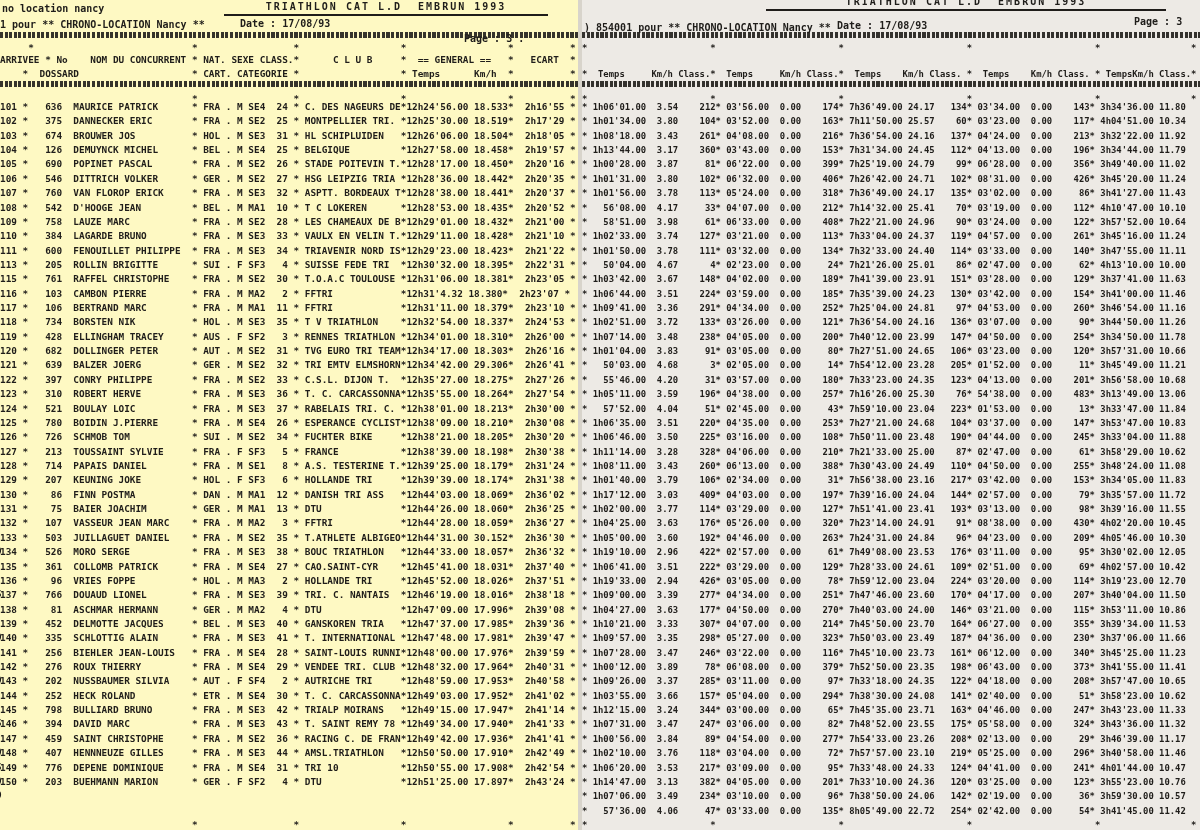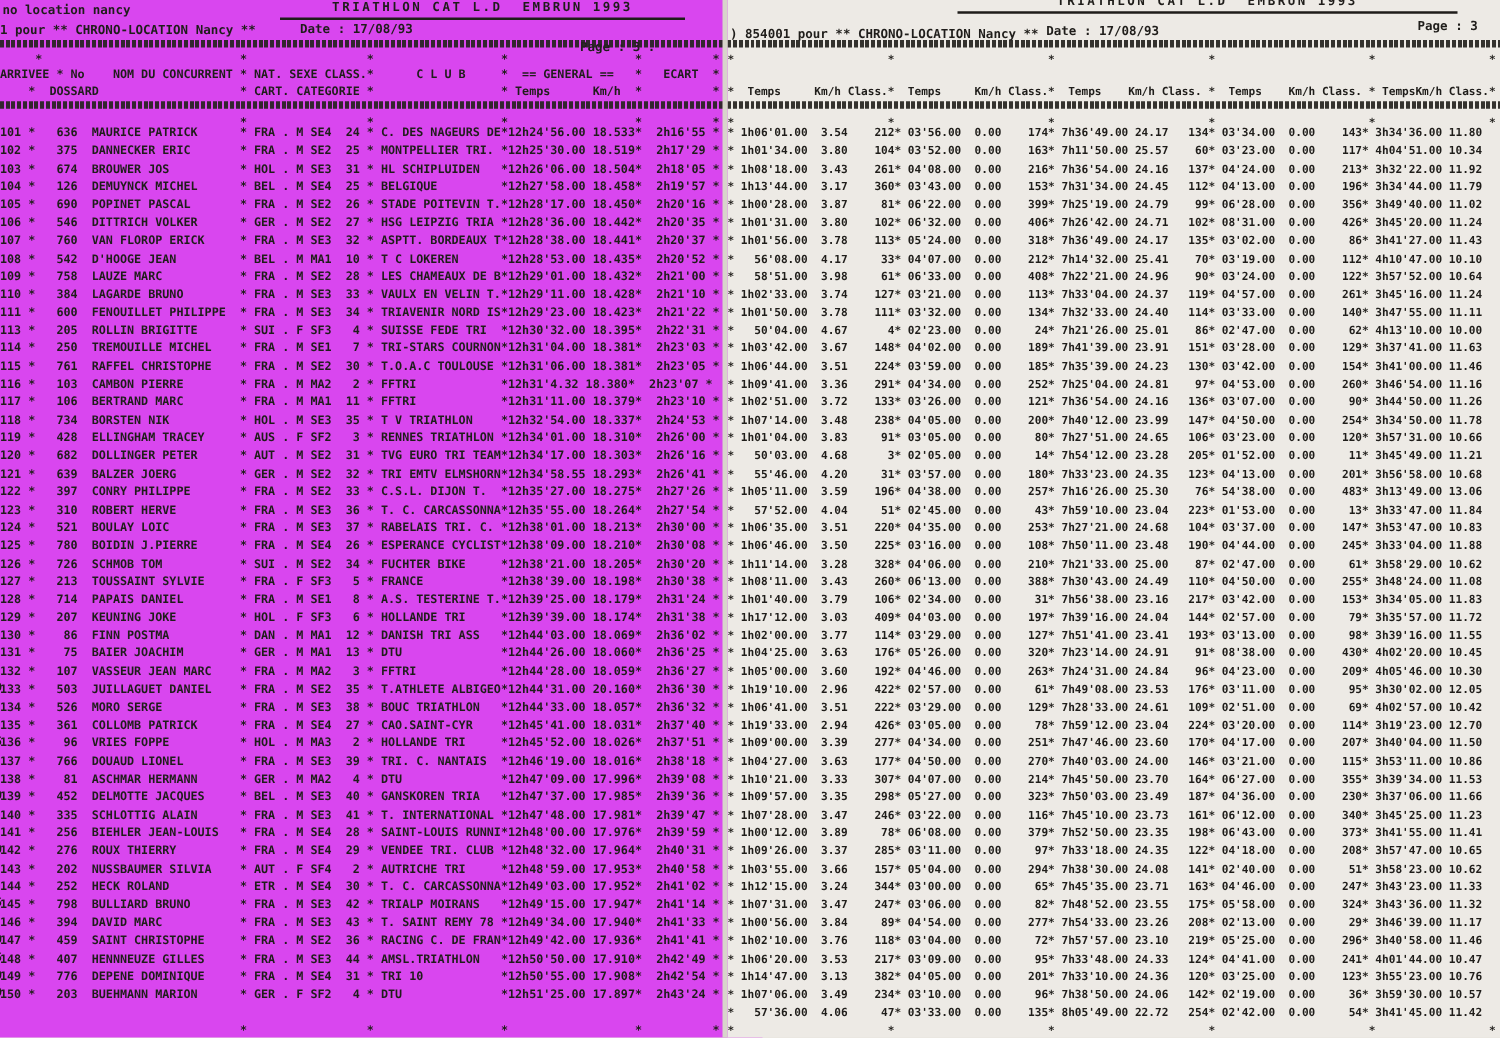--- a/index.html
+++ b/index.html
@@ -3,21 +3,21 @@
 <meta charset="utf-8">
 <style>
   html,body{margin:0;padding:0;}
   body{
     width:1200px;height:830px;overflow:hidden;position:relative;
     background:#e0ddd5;
     font-family:"DejaVu Sans Mono", monospace;
     color:#1f1d1a;
   }
   .page{position:absolute;top:0;height:830px;overflow:hidden;}
-  .page-left{left:0;width:610px;background:#d946ef;font-size:9.4px;}
+  .page-left{left:0;width:610px;background:#fef9c3;font-size:9.4px;}
   .page-right{left:582px;width:618px;background:#edeae5;font-size:8.9px;}
   .seam{position:absolute;top:0;left:578px;width:4px;height:830px;background:#d8d4cb;}
   .ln{
     position:relative;
     white-space:pre;
     font-weight:700;
     line-height:14.36px;
     height:14.36px;
     letter-spacing:0;
   }
@@ -64,40 +64,39 @@
       <div class="ln">103 *   674  BROUWER JOS          * HOL . M SE3  31 * HL SCHIPLUIDEN   *12h26'06.00 18.504*  2h18'05 *</div>
       <div class="ln">104 *   126  DEMUYNCK MICHEL      * BEL . M SE4  25 * BELGIQUE         *12h27'58.00 18.458*  2h19'57 *</div>
       <div class="ln">105 *   690  POPINET PASCAL       * FRA . M SE2  26 * STADE POITEVIN T.*12h28'17.00 18.450*  2h20'16 *</div>
       <div class="ln">106 *   546  DITTRICH VOLKER      * GER . M SE2  27 * HSG LEIPZIG TRIA *12h28'36.00 18.442*  2h20'35 *</div>
       <div class="ln">107 *   760  VAN FLOROP ERICK     * FRA . M SE3  32 * ASPTT. BORDEAUX T*12h28'38.00 18.441*  2h20'37 *</div>
       <div class="ln">108 *   542  D'HOOGE JEAN         * BEL . M MA1  10 * T C LOKEREN      *12h28'53.00 18.435*  2h20'52 *</div>
       <div class="ln">109 *   758  LAUZE MARC           * FRA . M SE2  28 * LES CHAMEAUX DE B*12h29'01.00 18.432*  2h21'00 *</div>
       <div class="ln">110 *   384  LAGARDE BRUNO        * FRA . M SE3  33 * VAULX EN VELIN T.*12h29'11.00 18.428*  2h21'10 *</div>
       <div class="ln">111 *   600  FENOUILLET PHILIPPE  * FRA . M SE3  34 * TRIAVENIR NORD IS*12h29'23.00 18.423*  2h21'22 *</div>
       <div class="ln">113 *   205  ROLLIN BRIGITTE      * SUI . F SF3   4 * SUISSE FEDE TRI  *12h30'32.00 18.395*  2h22'31 *</div>
-      <div class="ln">114 *   250  TREMOUILLE MICHEL    * FRA . M SE1   7 * TRI-STARS COURNON*12h31'04.00 18.381*  2h23'03 *</div>
       <div class="ln">115 *   761  RAFFEL CHRISTOPHE    * FRA . M SE2  30 * T.O.A.C TOULOUSE *12h31'06.00 18.381*  2h23'05 *</div>
       <div class="ln">116 *   103  CAMBON PIERRE        * FRA . M MA2   2 * FFTRI            *12h31'4.32 18.380*  2h23'07 *</div>
       <div class="ln">117 *   106  BERTRAND MARC        * FRA . M MA1  11 * FFTRI            *12h31'11.00 18.379*  2h23'10 *</div>
       <div class="ln">118 *   734  BORSTEN NIK          * HOL . M SE3  35 * T V TRIATHLON    *12h32'54.00 18.337*  2h24'53 *</div>
       <div class="ln">119 *   428  ELLINGHAM TRACEY     * AUS . F SF2   3 * RENNES TRIATHLON *12h34'01.00 18.310*  2h26'00 *</div>
       <div class="ln">120 *   682  DOLLINGER PETER      * AUT . M SE2  31 * TVG EURO TRI TEAM*12h34'17.00 18.303*  2h26'16 *</div>
-      <div class="ln">121 *   639  BALZER JOERG         * GER . M SE2  32 * TRI EMTV ELMSHORN*12h34'58.55 18.293*  2h26'41 *</div>
+      <div class="ln">121 *   639  BALZER JOERG         * GER . M SE2  32 * TRI EMTV ELMSHORN*12h34'42.00 29.306*  2h26'41 *</div>
       <div class="ln">122 *   397  CONRY PHILIPPE       * FRA . M SE2  33 * C.S.L. DIJON T.  *12h35'27.00 18.275*  2h27'26 *</div>
       <div class="ln">123 *   310  ROBERT HERVE         * FRA . M SE3  36 * T. C. CARCASSONNA*12h35'55.00 18.264*  2h27'54 *</div>
       <div class="ln">124 *   521  BOULAY LOIC          * FRA . M SE3  37 * RABELAIS TRI. C. *12h38'01.00 18.213*  2h30'00 *</div>
       <div class="ln">125 *   780  BOIDIN J.PIERRE      * FRA . M SE4  26 * ESPERANCE CYCLIST*12h38'09.00 18.210*  2h30'08 *</div>
       <div class="ln">126 *   726  SCHMOB TOM           * SUI . M SE2  34 * FUCHTER BIKE     *12h38'21.00 18.205*  2h30'20 *</div>
       <div class="ln">127 *   213  TOUSSAINT SYLVIE     * FRA . F SF3   5 * FRANCE           *12h38'39.00 18.198*  2h30'38 *</div>
       <div class="ln">128 *   714  PAPAIS DANIEL        * FRA . M SE1   8 * A.S. TESTERINE T.*12h39'25.00 18.179*  2h31'24 *</div>
       <div class="ln">129 *   207  KEUNING JOKE         * HOL . F SF3   6 * HOLLANDE TRI     *12h39'39.00 18.174*  2h31'38 *</div>
       <div class="ln">130 *    86  FINN POSTMA          * DAN . M MA1  12 * DANISH TRI ASS   *12h44'03.00 18.069*  2h36'02 *</div>
       <div class="ln">131 *    75  BAIER JOACHIM        * GER . M MA1  13 * DTU              *12h44'26.00 18.060*  2h36'25 *</div>
       <div class="ln">132 *   107  VASSEUR JEAN MARC    * FRA . M MA2   3 * FFTRI            *12h44'28.00 18.059*  2h36'27 *</div>
-      <div class="ln">133 *   503  JUILLAGUET DANIEL    * FRA . M SE2  35 * T.ATHLETE ALBIGEO*12h44'31.00 20.160*  2h36'30 *</div>
+      <div class="ln">133 *   503  JUILLAGUET DANIEL    * FRA . M SE2  35 * T.ATHLETE ALBIGEO*12h44'31.00 30.152*  2h36'30 *</div>
       <div class="ln">134 *   526  MORO SERGE           * FRA . M SE3  38 * BOUC TRIATHLON   *12h44'33.00 18.057*  2h36'32 *</div>
       <div class="ln">135 *   361  COLLOMB PATRICK      * FRA . M SE4  27 * CAO.SAINT-CYR    *12h45'41.00 18.031*  2h37'40 *</div>
       <div class="ln">136 *    96  VRIES FOPPE          * HOL . M MA3   2 * HOLLANDE TRI     *12h45'52.00 18.026*  2h37'51 *</div>
       <div class="ln">137 *   766  DOUAUD LIONEL        * FRA . M SE3  39 * TRI. C. NANTAIS  *12h46'19.00 18.016*  2h38'18 *</div>
       <div class="ln">138 *    81  ASCHMAR HERMANN      * GER . M MA2   4 * DTU              *12h47'09.00 17.996*  2h39'08 *</div>
       <div class="ln">139 *   452  DELMOTTE JACQUES     * BEL . M SE3  40 * GANSKOREN TRIA   *12h47'37.00 17.985*  2h39'36 *</div>
       <div class="ln">140 *   335  SCHLOTTIG ALAIN      * FRA . M SE3  41 * T. INTERNATIONAL *12h47'48.00 17.981*  2h39'47 *</div>
       <div class="ln">141 *   256  BIEHLER JEAN-LOUIS   * FRA . M SE4  28 * SAINT-LOUIS RUNNI*12h48'00.00 17.976*  2h39'59 *</div>
       <div class="ln">142 *   276  ROUX THIERRY         * FRA . M SE4  29 * VENDEE TRI. CLUB *12h48'32.00 17.964*  2h40'31 *</div>
       <div class="ln">143 *   202  NUSSBAUMER SILVIA    * AUT . F SF4   2 * AUTRICHE TRI     *12h48'59.00 17.953*  2h40'58 *</div>

